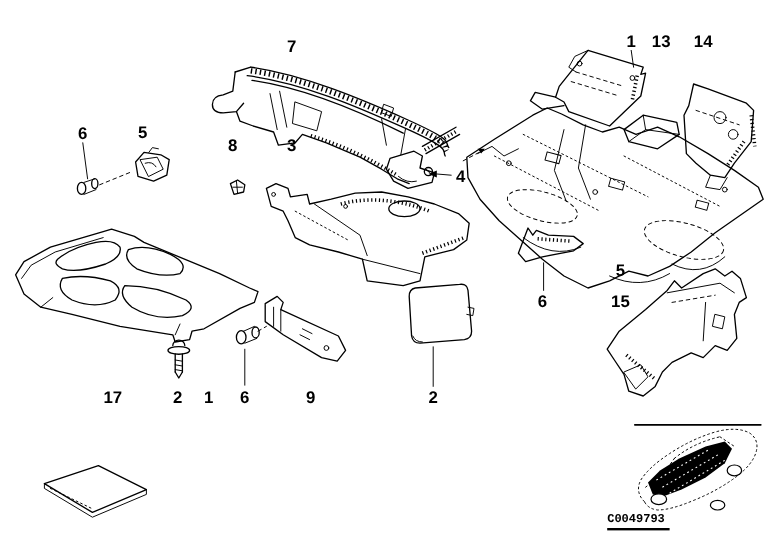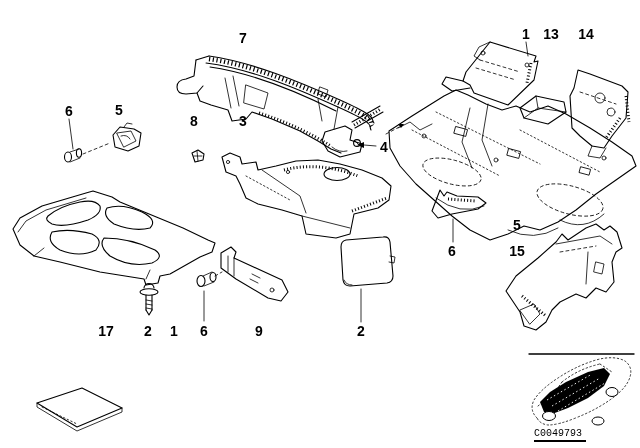--- a/index.html
+++ b/index.html
@@ -9,22 +9,22 @@
   .ln{fill:none;stroke:#000;stroke-width:1.1;stroke-linejoin:round;stroke-linecap:round;}
   .thin{stroke-width:0.8;}
   .hatch{fill:none;stroke:#000;stroke-width:4.5;stroke-dasharray:1.2 2.6;}
   .hatch-sm{fill:none;stroke:#000;stroke-width:3;stroke-dasharray:1 2.2;}
   .dash{stroke-dasharray:3 3;}
   .dot{stroke-dasharray:1.5 2.5;}
   .fillb{fill:#000;stroke:none;}
   .wdot{fill:none;stroke:#fff;stroke-width:0.9;stroke-dasharray:1.5 2.5;}
   .part-label{position:absolute;transform:translate(-50%,-50%);font-weight:bold;
               font-size:14px;color:#000;white-space:nowrap;cursor:default;}
-  .diagram-code{position:absolute;left:534px;top:428px;width:52px;text-align:left;
-                font-family:"Liberation Mono",monospace;font-size:10px;font-weight:normal;
+  .diagram-code{position:absolute;left:506px;top:428px;width:52px;text-align:left;
+                font-family:"Liberation Mono",monospace;font-size:10px;font-weight:bold;
                 color:#000;border-bottom:2px solid #000;padding-bottom:1px;letter-spacing:0;}
 </style>
 </head>
 <body>
 
 <div class="stage">
 
   <svg class="artwork" width="640" height="448" viewBox="0 0 640 448">
 
     <g>
@@ -205,21 +205,21 @@
   <div class="part-label" style="left:551px;top:34px">13</div>
   <div class="part-label" style="left:586px;top:34px">14</div>
   <div class="part-label" style="left:69px;top:111px">6</div>
   <div class="part-label" style="left:119px;top:110px">5</div>
   <div class="part-label" style="left:194px;top:121px">8</div>
   <div class="part-label" style="left:243px;top:121px">3</div>
   <div class="part-label" style="left:384px;top:147px">4</div>
   <div class="part-label" style="left:517px;top:225px">5</div>
   <div class="part-label" style="left:452px;top:251px">6</div>
   <div class="part-label" style="left:517px;top:251px">15</div>
-  <div class="part-label" style="left:106px;top:331px">17</div>
+  <div class="part-label" style="left:94px;top:331px">17</div>
   <div class="part-label" style="left:148px;top:331px">2</div>
   <div class="part-label" style="left:174px;top:331px">1</div>
   <div class="part-label" style="left:204px;top:331px">6</div>
   <div class="part-label" style="left:259px;top:331px">9</div>
   <div class="part-label" style="left:361px;top:331px">2</div>
 
   <div class="diagram-code">C0049793</div>
 
 </div>
 

